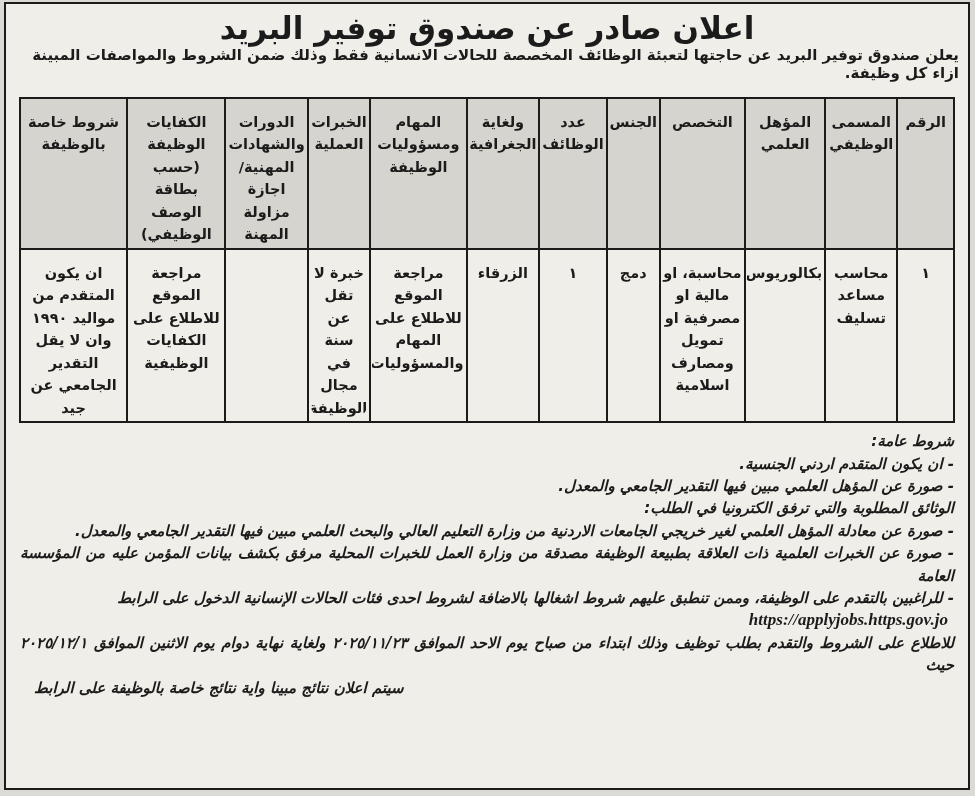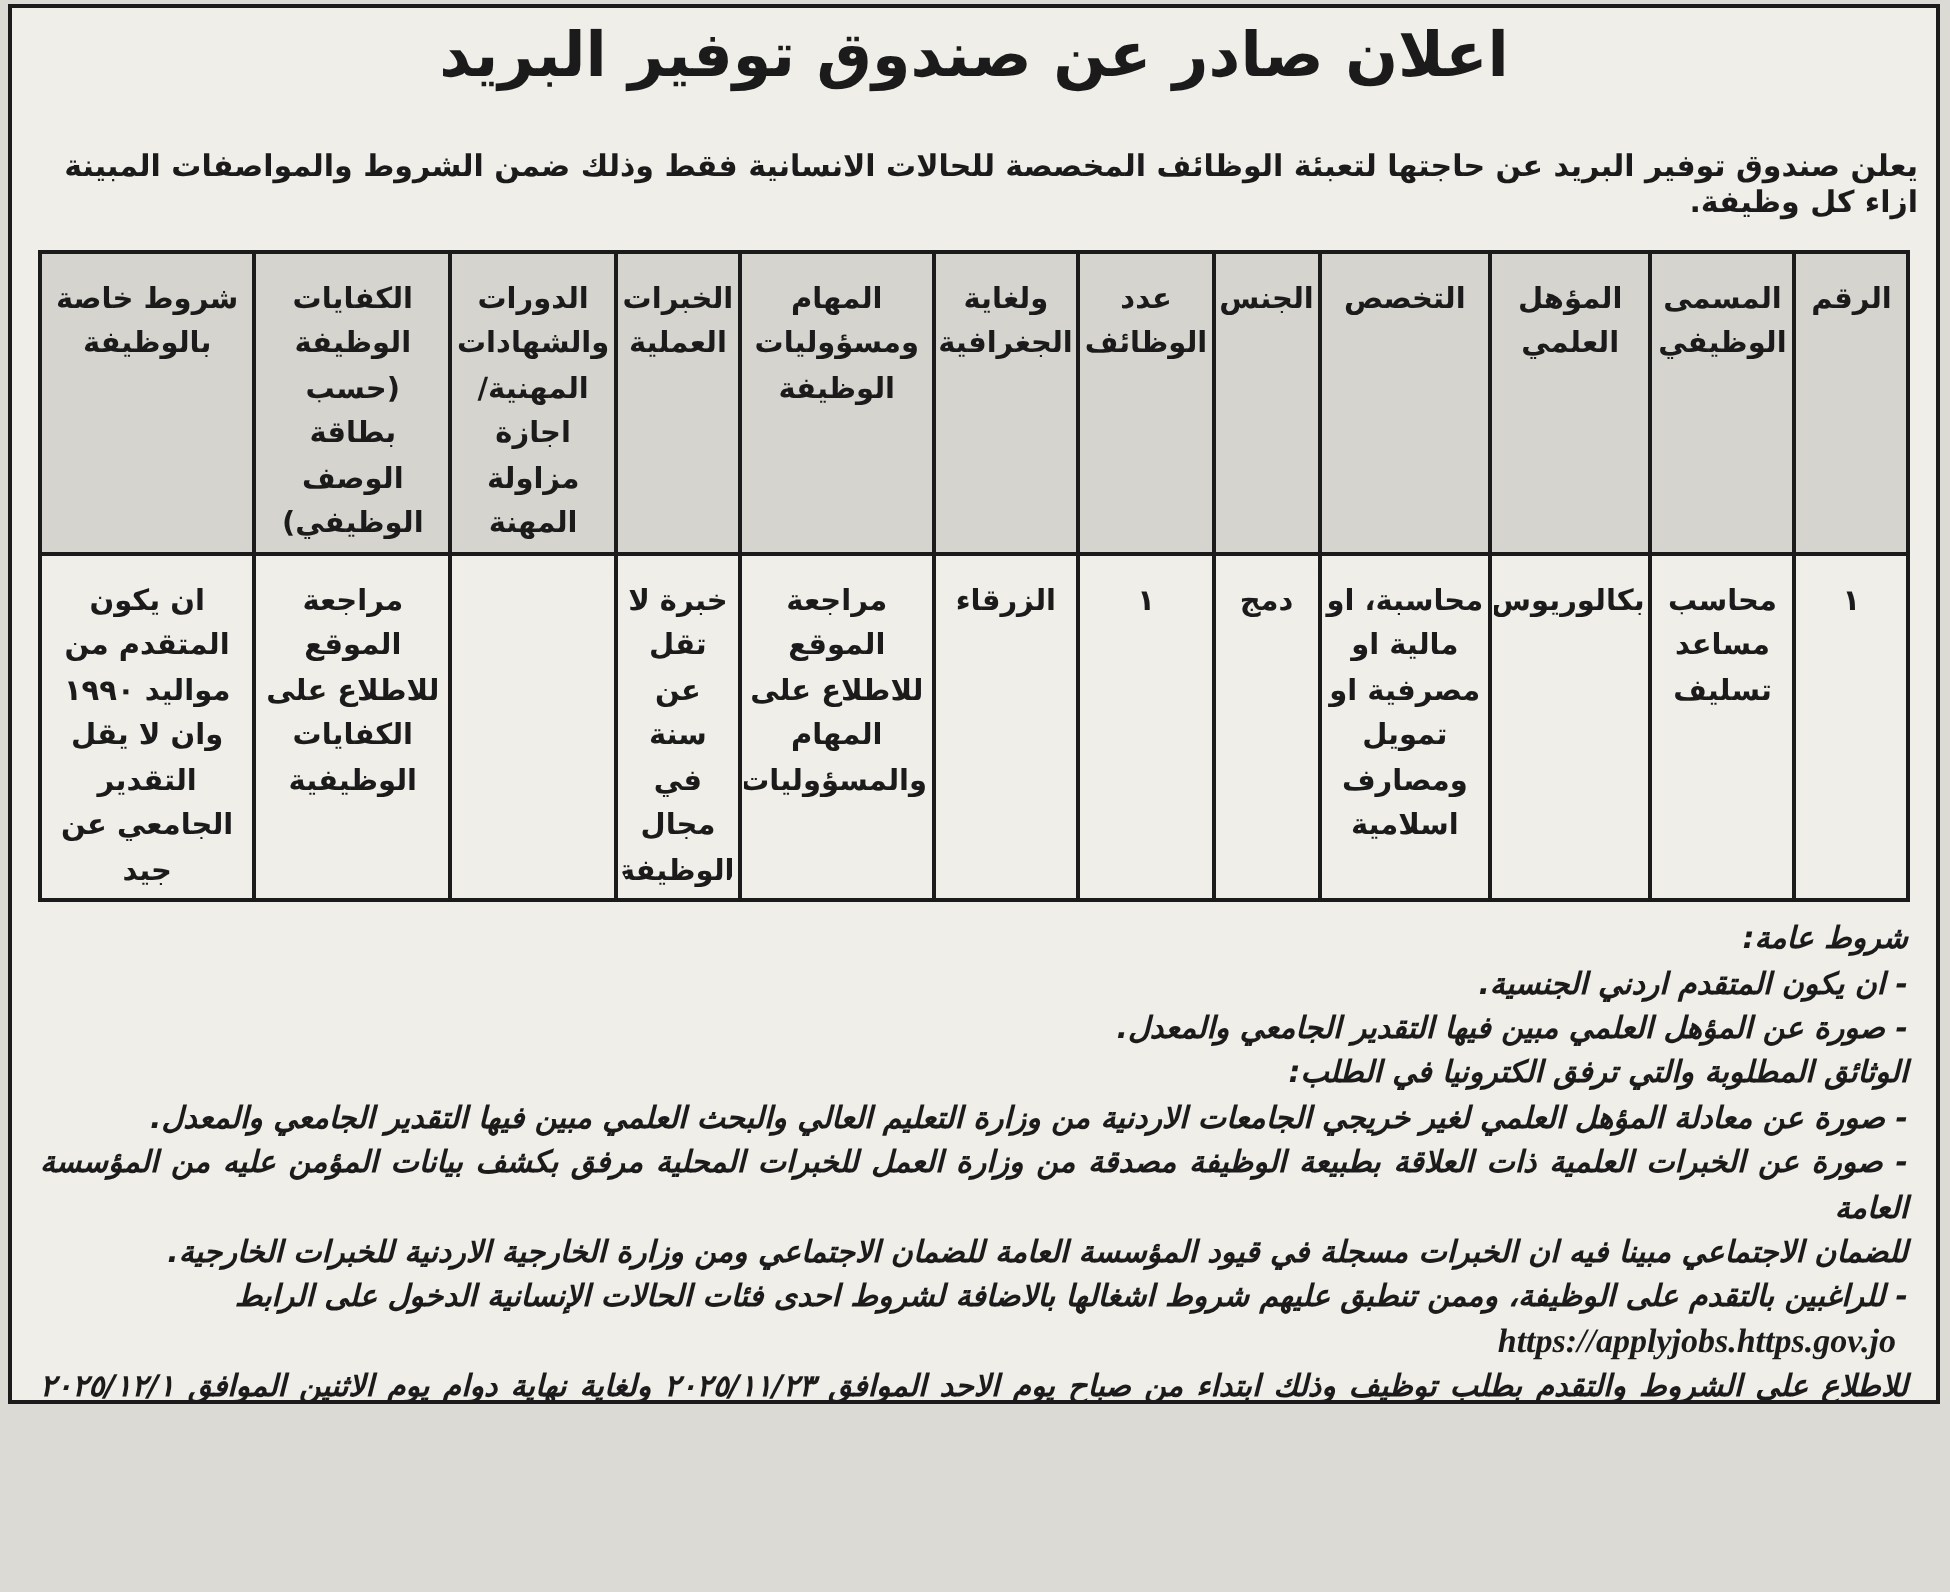--- a/index.html
+++ b/index.html
@@ -3,35 +3,35 @@
 <meta charset="utf-8">
 <style>
   html,body{margin:0;padding:0;}
   body{
     width:975px;height:796px;position:relative;
     background:#dcdad5;
     font-family:"DejaVu Sans",sans-serif;
     color:#1b1b1b;
   }
   .ad{
-    position:absolute;left:4px;top:2px;width:966px;height:700px;
+    position:absolute;left:4px;top:2px;width:966px;height:788px;
     box-sizing:border-box;
     border:2px solid #1b1b1b;
     background:#f0eee9;
     padding:4px 9px 4px 9px;
     direction:rtl;
     overflow:hidden;
   }
   .title{
     font-size:31px;font-weight:bold;text-align:center;
     margin-top:2px;letter-spacing:0;
   }
   .intro{
     font-size:15px;font-weight:bold;text-align:right;
-    margin-top:28px;
+    margin-top:0;
   }
   table.jobs{
     width:99.2%;margin:15px auto 0 auto;
     border-collapse:collapse;table-layout:fixed;
   }
   table.jobs th, table.jobs td{
     border:2px solid #1b1b1b;
     font-weight:bold;text-align:center;vertical-align:top;
     padding:12px 2px 2px 2px;
     font-size:14.5px;line-height:1.55;
@@ -110,19 +110,18 @@
       </tbody>
   </table>
 
   <div class="notes" id="notes">
       <div class="note n-right">شروط عامة:</div>
       <div class="note n-right">- ان يكون المتقدم اردني الجنسية.</div>
       <div class="note n-right">- صورة عن المؤهل العلمي مبين فيها التقدير الجامعي والمعدل.</div>
       <div class="note n-right">الوثائق المطلوبة والتي ترفق الكترونيا في الطلب:</div>
       <div class="note n-right">- صورة عن معادلة المؤهل العلمي لغير خريجي الجامعات الاردنية من وزارة التعليم العالي والبحث العلمي مبين فيها التقدير الجامعي والمعدل.</div>
       <div class="note n-just">- صورة عن الخبرات العلمية ذات العلاقة بطبيعة الوظيفة مصدقة من وزارة العمل للخبرات المحلية مرفق بكشف بيانات المؤمن عليه من المؤسسة العامة</div>
-      <div class="note n-right">للضمان الاجتماعي مبينا فيه ان الخبرات مسجلة في قيود المؤسسة العامة للضمان الاجتماعي ومن وزارة الخارجية الاردنية للخبرات الخارجية.</div>
       <div class="note n-right">- للراغبين بالتقدم على الوظيفة، وممن تنطبق عليهم شروط اشغالها بالاضافة لشروط احدى فئات الحالات الإنسانية الدخول على الرابط</div>
       <div class="note n-url">https://applyjobs.https.gov.jo</div>
       <div class="note n-just">للاطلاع على الشروط والتقدم بطلب توظيف وذلك ابتداء من صباح يوم الاحد الموافق ٢٠٢٥/١١/٢٣ ولغاية نهاية دوام يوم الاثنين الموافق ٢٠٢٥/١٢/١ حيث</div>
       <div class="note n-left">سيتم اعلان نتائج مبينا واية نتائج خاصة بالوظيفة على الرابط</div>
     </div>
 </div>
 
 </body></html>

